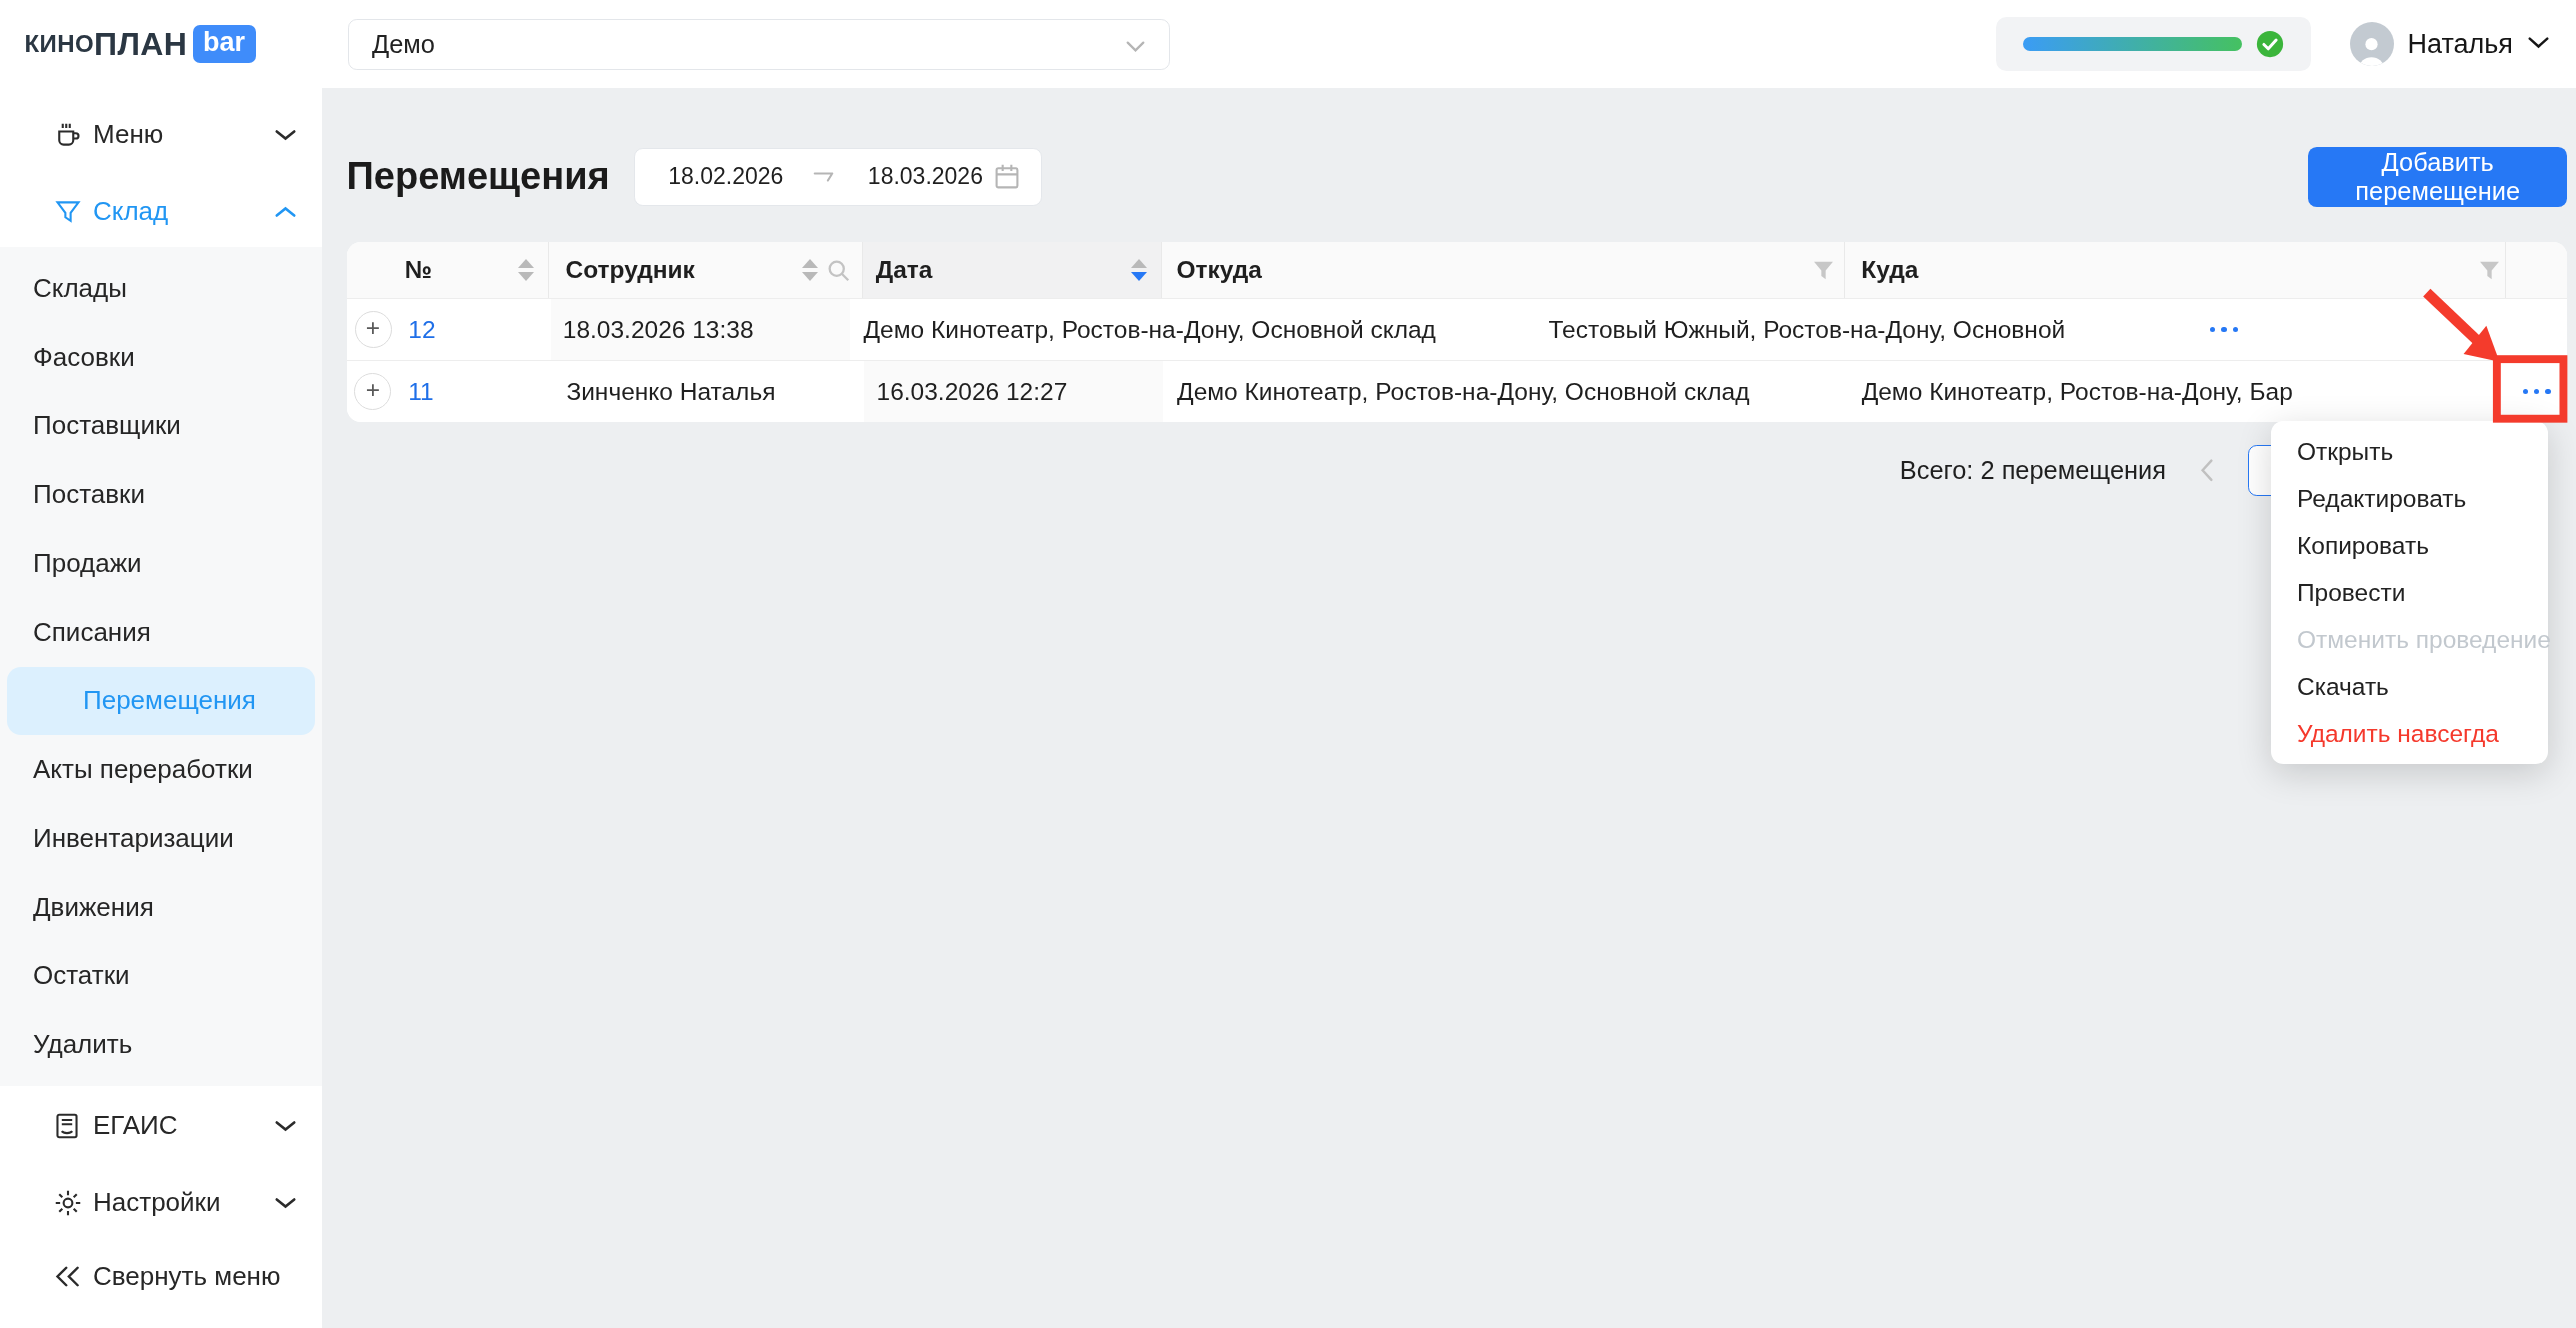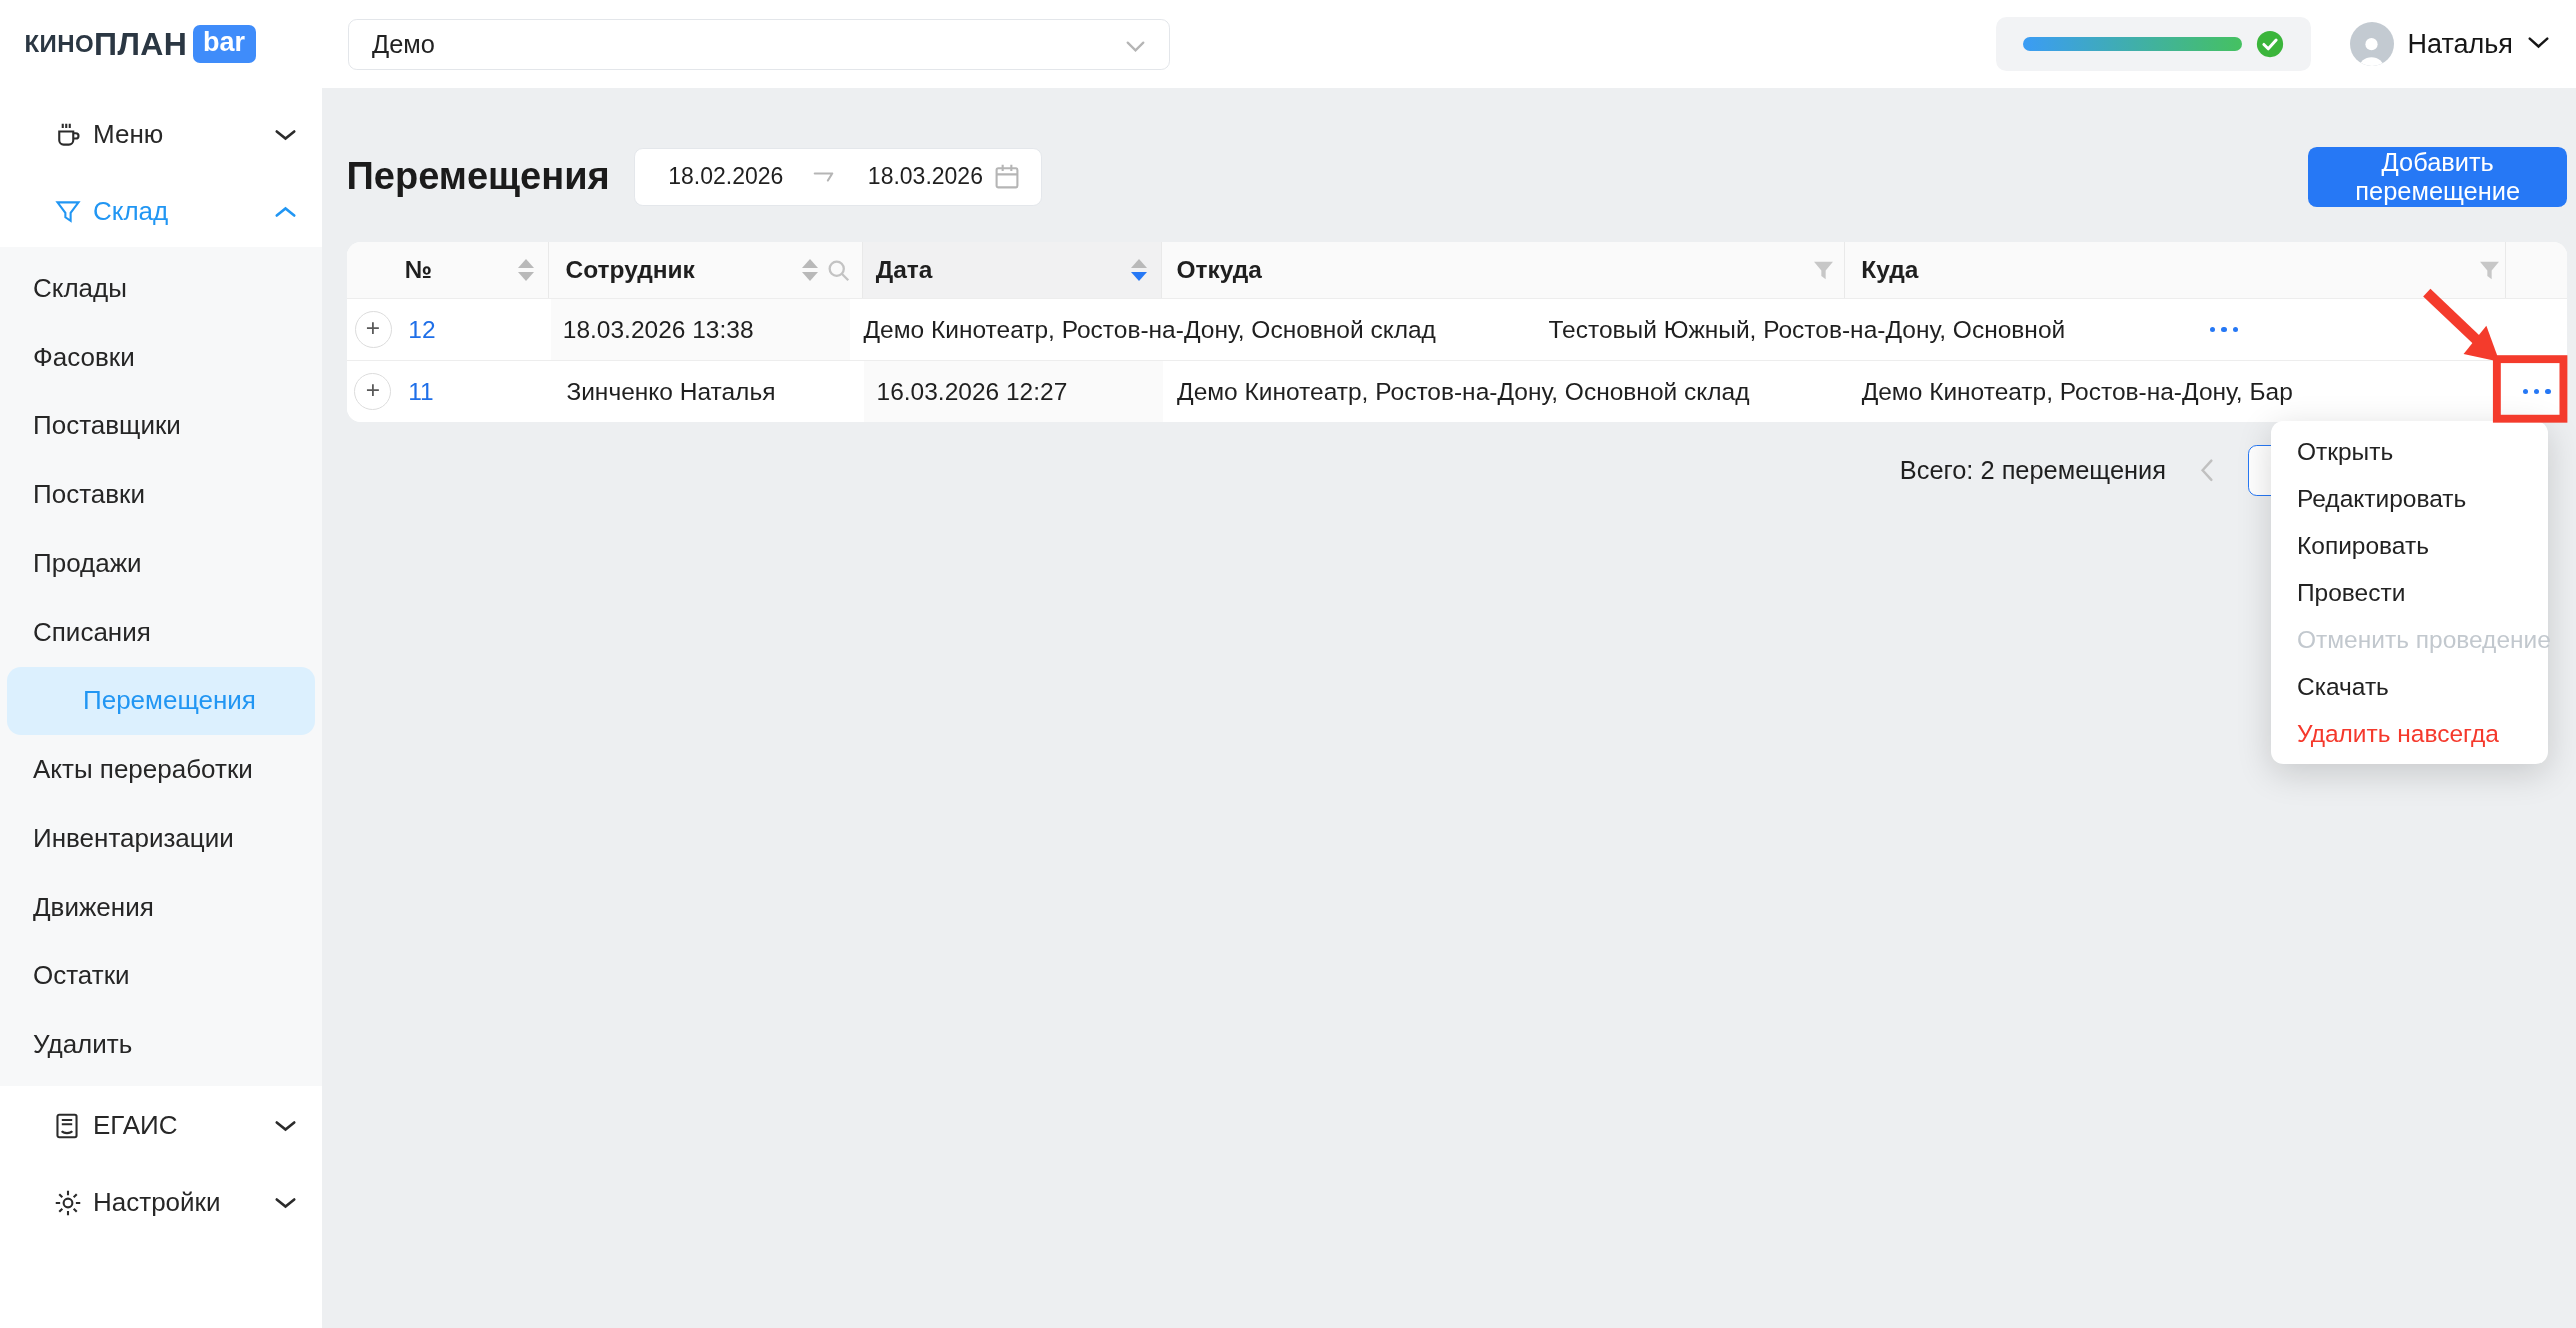--- a/index.html
+++ b/index.html
@@ -229,20 +229,29 @@
       </svg>
     </span>
     <span>Настройки</span>
     <span class="chev">
       <svg width="23" height="14" viewBox="0 0 26 16" fill="none" stroke="#2b2b2b" stroke-width="3" stroke-linecap="round">
           <polyline points="3,4 13,12 23,4"></polyline>
         </svg>
     </span>
   </div>
 
+  <div class="nav-item collapse-item">
+    <span class="nav-ic">
+      <svg width="28" height="23" viewBox="0 0 32 26" fill="none" stroke="#2b2b2b" stroke-width="2.8" stroke-linecap="round">
+          <polyline points="14,3 4,13 14,23"></polyline>
+          <polyline points="27,3 17,13 27,23"></polyline>
+        </svg>
+    </span>
+    <span>Свернуть меню</span>
+  </div>
 </aside>
 
 <header class="topbar">
   <div class="venue-select">
     <span>Демо</span>
     <span>
       <svg width="21" height="13" viewBox="0 0 24 15" fill="none" stroke="#b5b5b5" stroke-width="2.6" stroke-linecap="round">
           <polyline points="3,3 12,12 21,3"></polyline>
         </svg>
     </span>

